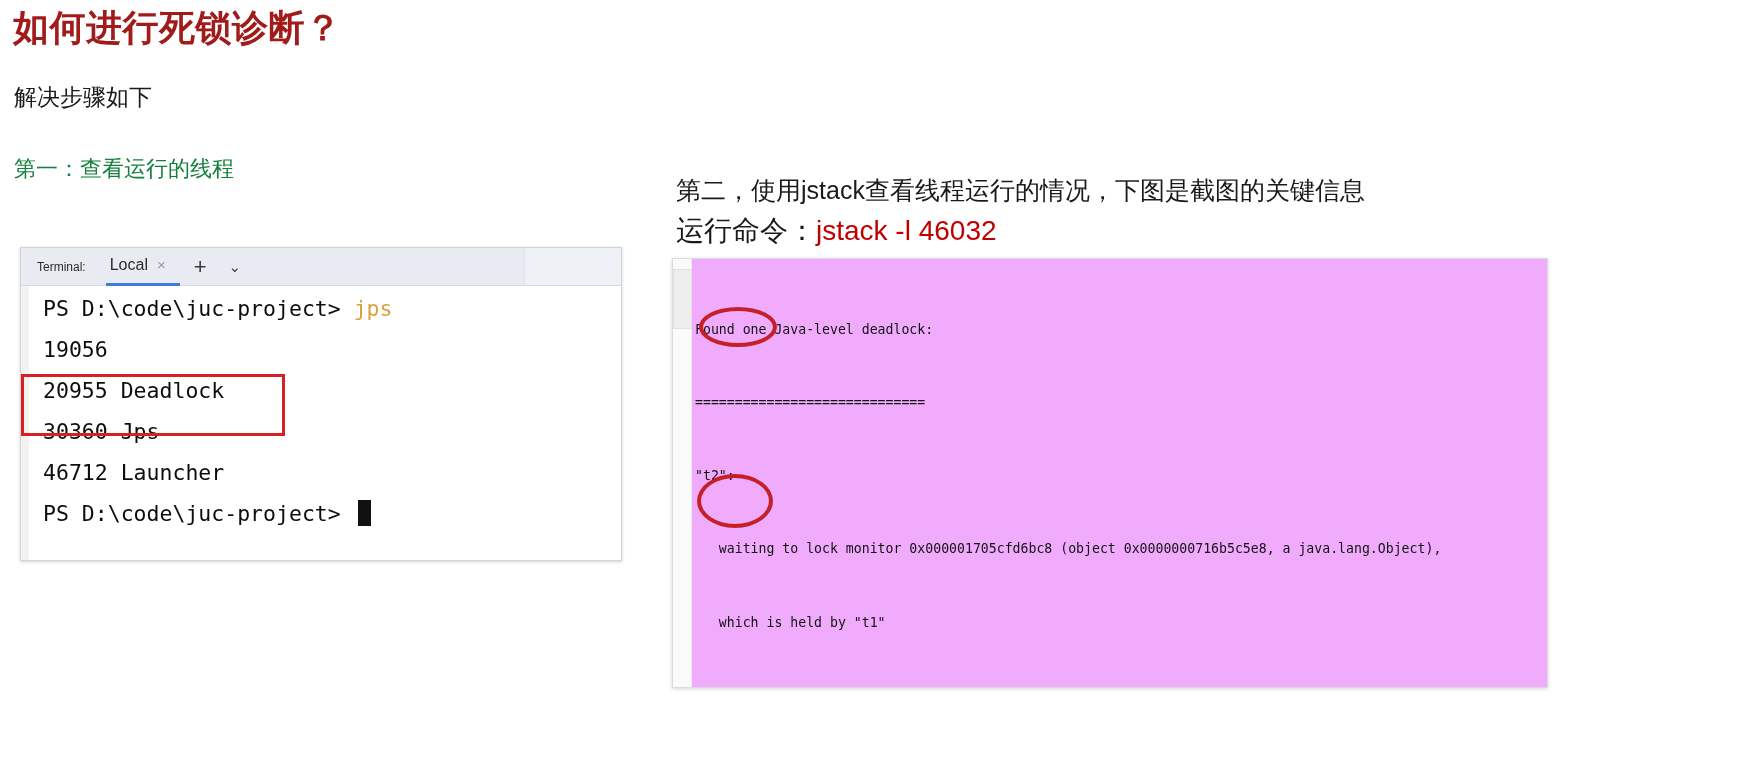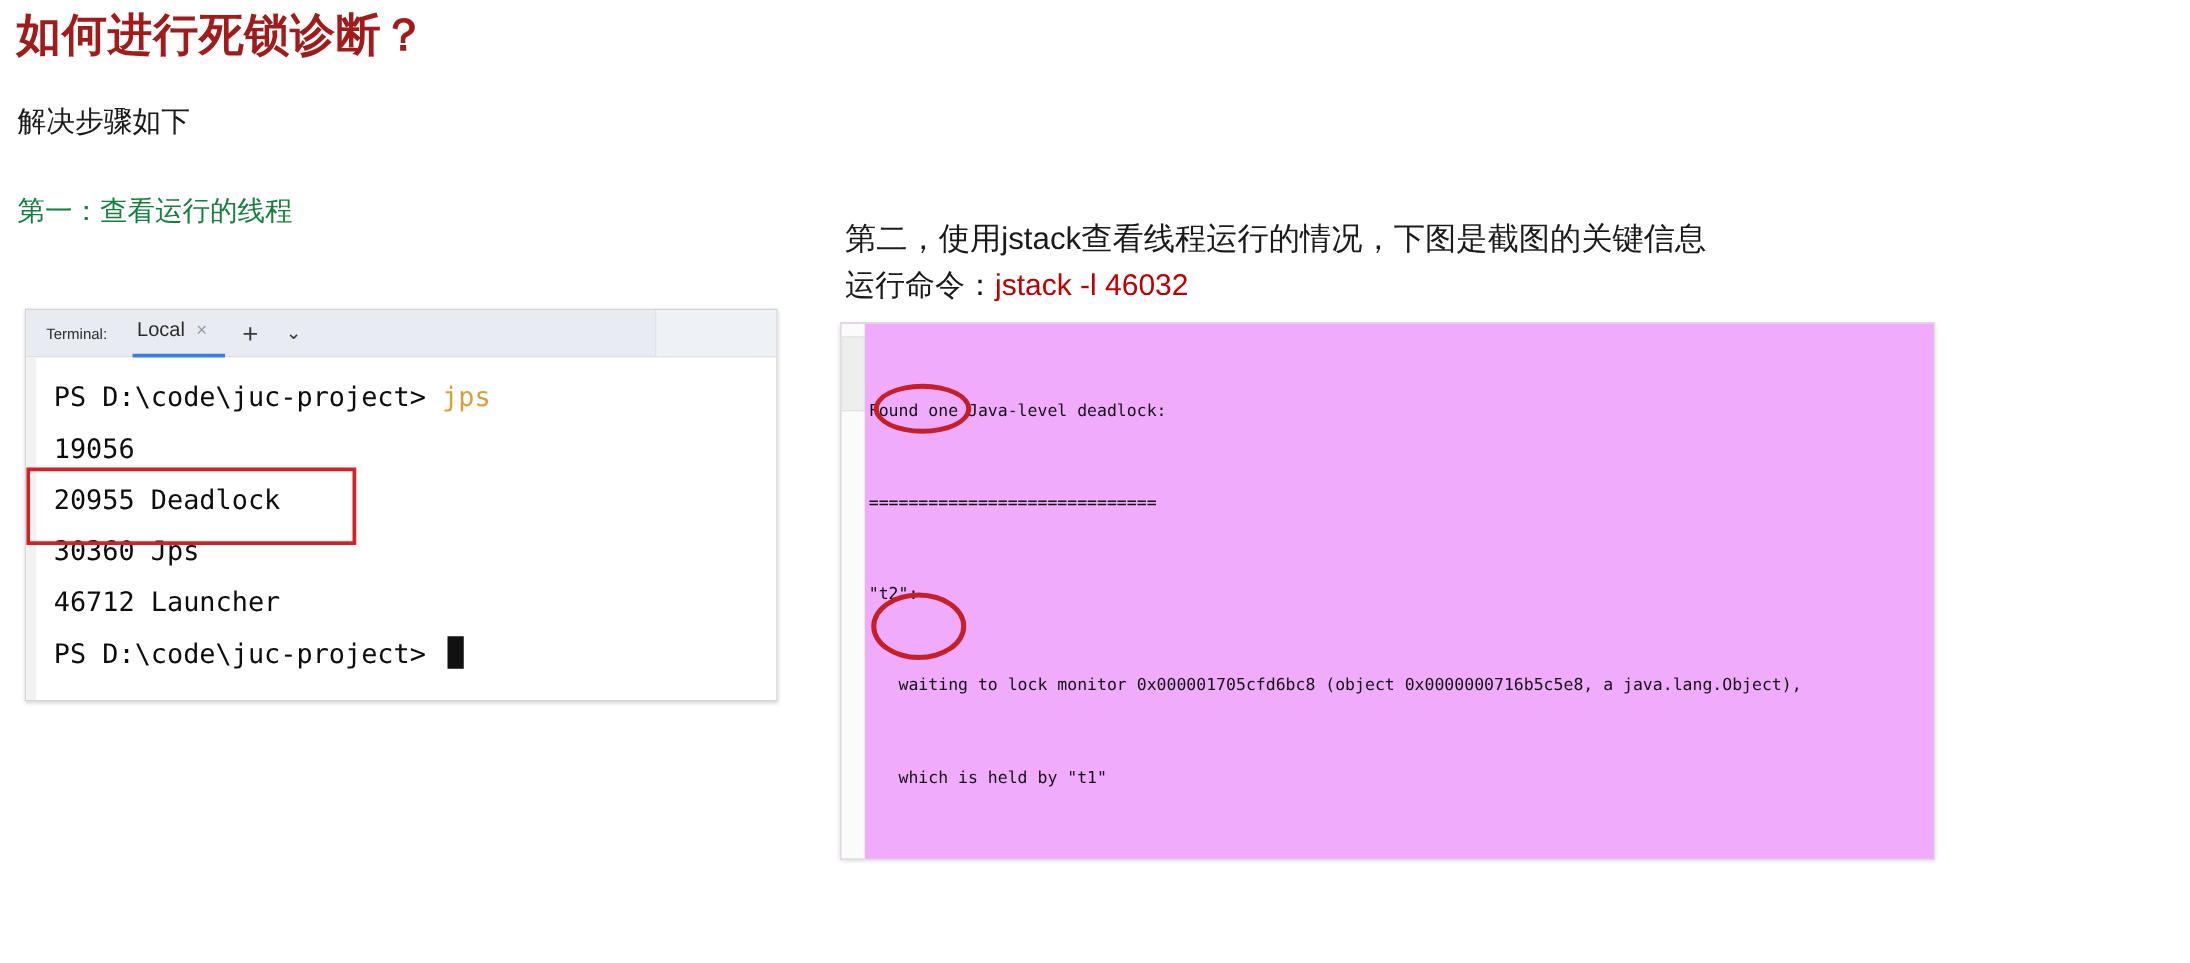--- a/index.html
+++ b/index.html
@@ -23,21 +23,21 @@
   .step1{
     position:absolute;left:14px;top:154px;
     font-size:22px;color:#15803d;white-space:nowrap;
   }
   .step2{
     position:absolute;left:676px;top:152px;
     font-size:25px;color:#1a1a1a;white-space:nowrap;margin-top:22px;
   }
   .cmdline{
     position:absolute;left:676px;top:212px;
-    font-size:24px;color:#1a1a1a;white-space:nowrap;
+    font-size:28px;color:#1a1a1a;white-space:nowrap;
   }
   .cmdline .cmd{
     color:#c00000;font-weight:normal;
   }
 
   
   .terminal{
     position:absolute;left:20px;top:247px;
     width:600px;height:312px;
     background:#ffffff;
@@ -66,21 +66,21 @@
     position:absolute;left:-4px;right:-14px;bottom:-9px;height:4px;background:#3b7ddd;
   }
   .term-close{color:#9a9a9a;font-size:15px;line-height:1;}
   .term-plus{margin-left:28px;font-size:22px;color:#3a3a3a;line-height:1;}
   .term-chev{margin-left:22px;font-size:15px;color:#3a3a3a;line-height:1;}
 
   .term-body{
     position:relative;
     background:#ffffff;height:274px;
     border-left:8px solid #f2f2f2;
-    padding:12px 0 0 14px;
+    padding:2px 0 0 14px;
     font-family:"DejaVu Sans Mono","Liberation Mono",monospace;
     font-size:21.5px;color:#0d0d0d;
     letter-spacing:0px;
   }
   .term-line{height:41px;line-height:41px;white-space:pre;}
   .term-line .jps{color:#d9a13b;}
   .cursor{
     display:inline-block;width:13px;height:26px;background:#111;
     vertical-align:-5px;margin-left:4px;
   }

